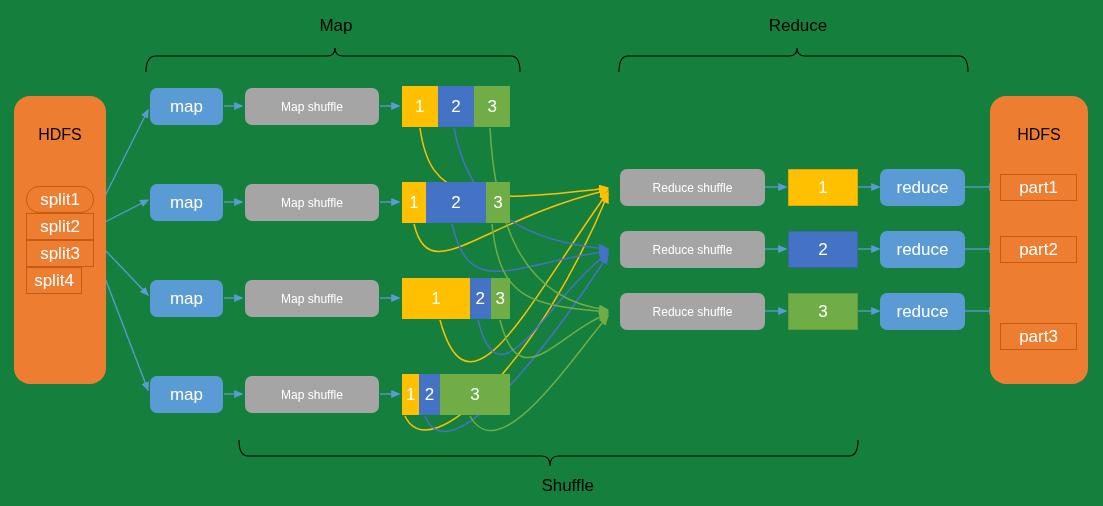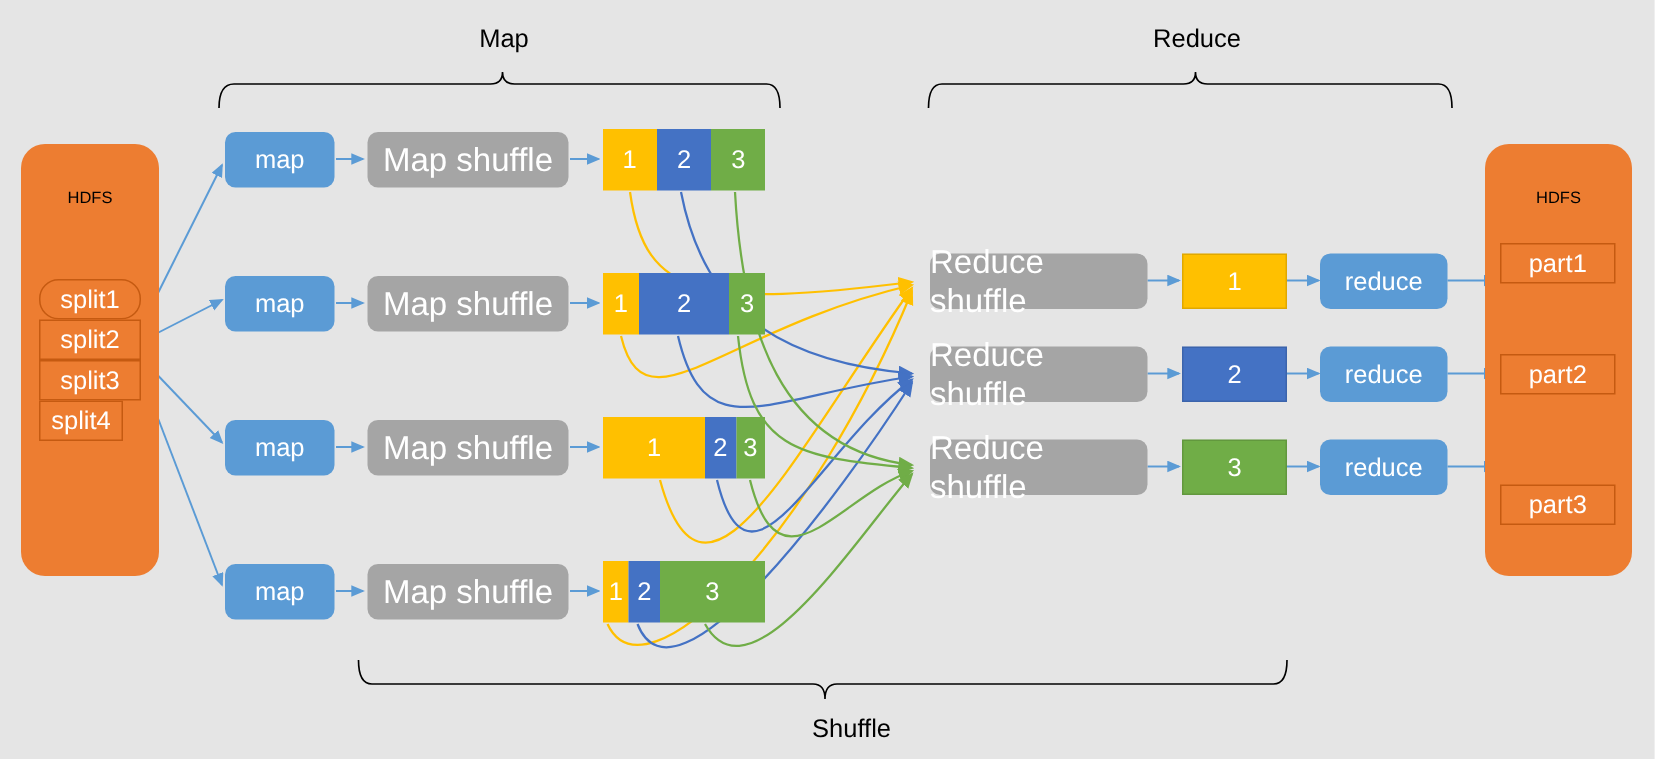--- a/index.html
+++ b/index.html
@@ -1,25 +1,25 @@
 <!DOCTYPE html>
 <html><head>
 <meta charset="utf-8">
 <style>
   html,body{margin:0;padding:0;background:#ffffff;}
   body{width:1103px;height:506px;font-family:"Liberation Sans",sans-serif;overflow:hidden;}
-  #stage{position:relative;width:1103px;height:506px;background:#e5e5e5;}
+  #stage{position:relative;width:1103px;height:506px;background:#15803d;}
   #wires{position:absolute;left:0;top:0;width:1103px;height:506px;pointer-events:none;}
   .node{position:absolute;box-sizing:border-box;display:flex;align-items:center;justify-content:center;color:#fff;}
   .hdfs{background:#ED7D31;border-radius:16px;}
-  .hdfs-label{position:absolute;width:100%;text-align:center;color:#000;font-size:11px;}
+  .hdfs-label{position:absolute;width:100%;text-align:center;color:#000;font-size:16px;}
   .split{position:absolute;box-sizing:border-box;background:#ED7D31;border:1px solid #C55A11;
          display:flex;align-items:center;justify-content:center;color:#fff;font-size:17px;}
   .mapbox{background:#5B9BD5;border-radius:7px;font-size:17px;}
-  .graybox{background:#A5A5A5;border-radius:7px;font-size:22px;}
+  .graybox{background:#A5A5A5;border-radius:7px;font-size:12px;}
   .partbar{position:absolute;display:flex;box-sizing:border-box;}
   .seg{display:flex;align-items:center;justify-content:center;color:#fff;font-size:17px;box-sizing:border-box;}
   .seg.y{background:#FFC000;}
   .seg.b{background:#4472C4;}
   .seg.g{background:#70AD47;}
   .keybox{position:absolute;box-sizing:border-box;display:flex;align-items:center;justify-content:center;
           color:#fff;font-size:17px;border:1px solid rgba(0,0,0,0.12);}
   .reducebox{background:#5B9BD5;border-radius:7px;font-size:17px;}
   .brlabel{position:absolute;color:#000;font-size:17px;text-align:center;white-space:nowrap;}
 </style>
@@ -169,17 +169,17 @@
   <div class="keybox" style="left:788px;top:231px;width:70px;height:37px;background:#4472C4;">2</div>
   <div class="keybox" style="left:788px;top:293px;width:70px;height:37px;background:#70AD47;">3</div>
 
   <div class="node reducebox" style="left:880px;top:169px;width:85px;height:37px;">reduce</div>
   <div class="node reducebox" style="left:880px;top:231px;width:85px;height:37px;">reduce</div>
   <div class="node reducebox" style="left:880px;top:293px;width:85px;height:37px;">reduce</div>
 
   <div class="node hdfs" style="left:990px;top:96px;width:98px;height:288px;">
     <div class="hdfs-label" style="top:30px;">HDFS</div>
   </div>
-  <div class="split" style="left:1000px;top:162px;width:77px;height:27px;">part1</div>
+  <div class="split" style="left:1000px;top:174px;width:77px;height:27px;">part1</div>
   <div class="split" style="left:1000px;top:236px;width:77px;height:27px;">part2</div>
   <div class="split" style="left:1000px;top:298px;width:77px;height:27px;margin-top:25px;">part3</div>
 
 </div>
 
 </body></html>

